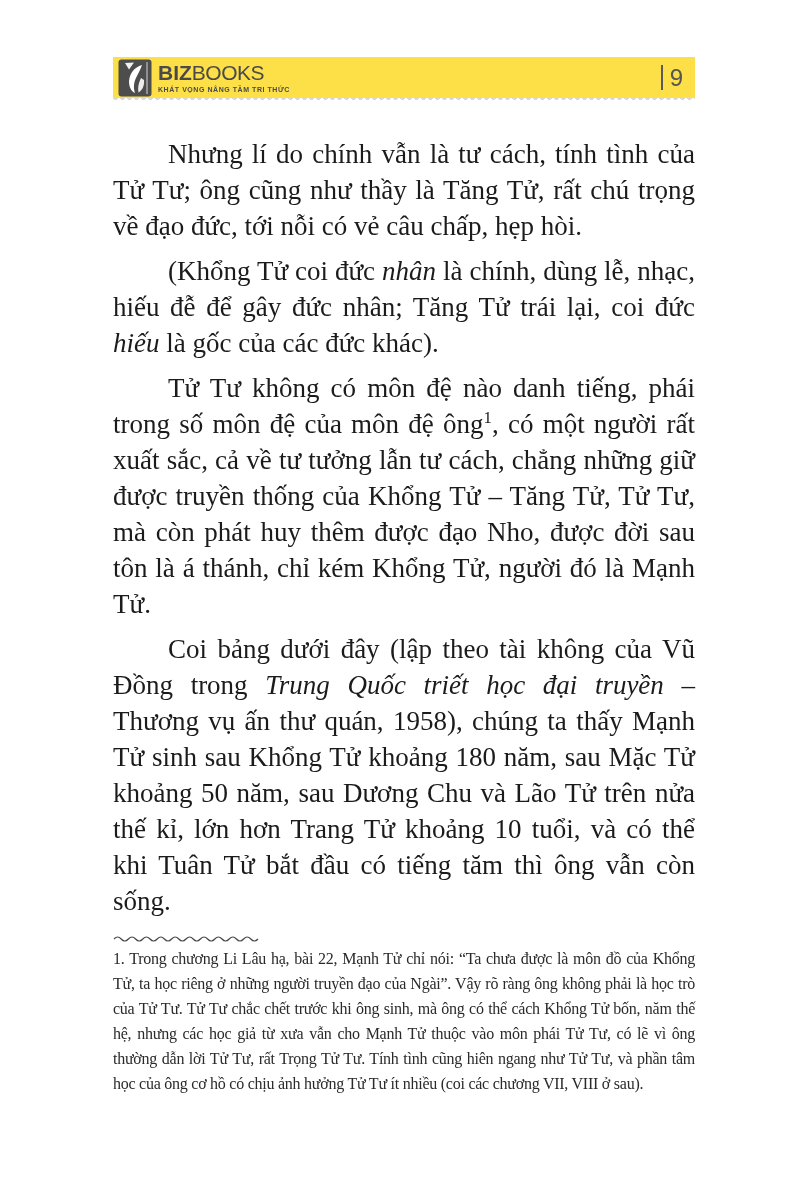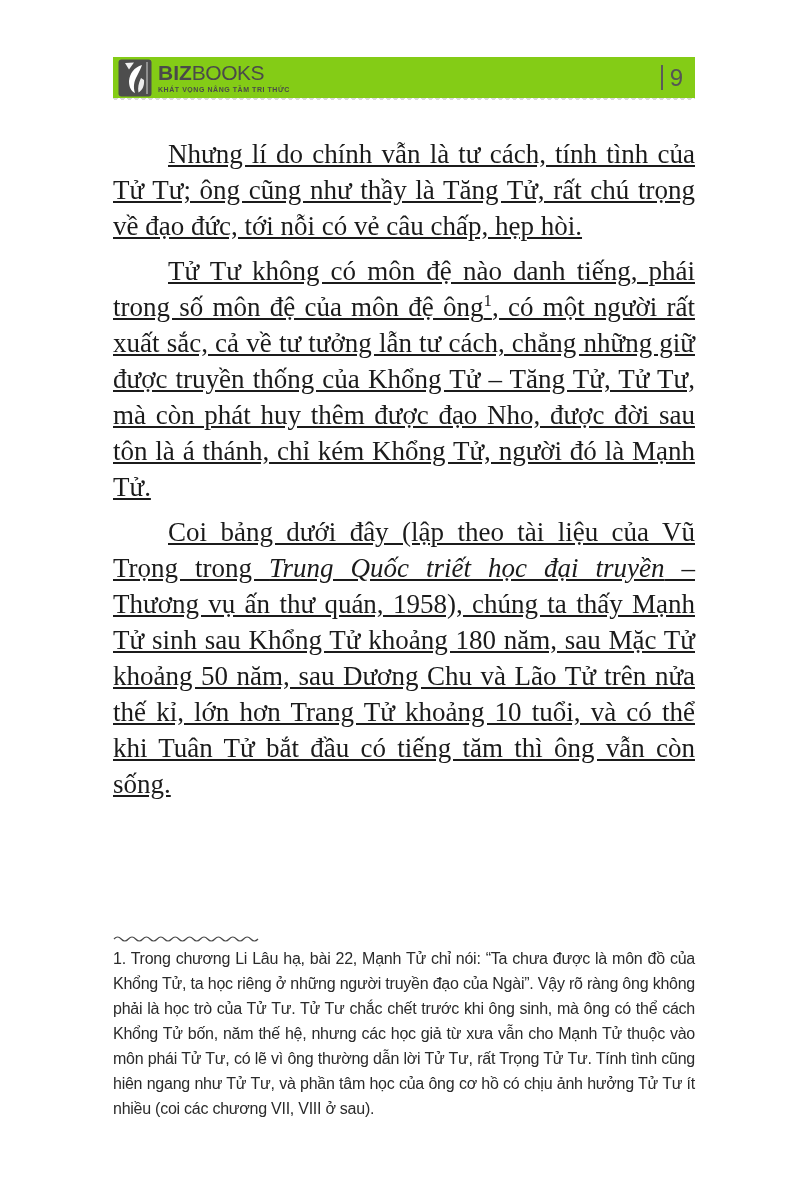--- a/index.html
+++ b/index.html
@@ -8,21 +8,21 @@
     width:806px;height:1185px;
     background:#ffffff;
     overflow:hidden;
     font-family:"Liberation Serif", serif;
   }
 
   
   .header-band{
     position:absolute;left:113px;top:57px;
     width:582px;height:41px;
-    background:#84cc16;
+    background:#fde047;
     display:flex;align-items:center;justify-content:space-between;
     box-sizing:border-box;
     padding:0 12px 0 5px;
   }
   .header-band::after{ 
     content:"";position:absolute;left:0;right:0;bottom:-4px;height:4px;
     background-image:radial-gradient(circle at 2.5px 0px, #d9d9d9 2.1px, rgba(0,0,0,0) 2.3px);
     background-size:7px 4px;background-repeat:repeat-x;
   }
   .logo{display:flex;align-items:center;gap:6px;}
@@ -45,31 +45,31 @@
     font-family:"Liberation Sans", sans-serif;
     font-size:24px;color:#555555;line-height:1;
   }
 
   
   .body-text{
     position:absolute;left:113px;top:136px;width:582px;
     font-size:27px;line-height:36px;color:#1b1b1b;
     text-align:justify;
   }
-  .body-text p.para{margin:0 0 9px 0;text-indent:55px;text-decoration:underline;}
+  .body-text p.para{margin:0 0 9px 0;text-indent:55px;}
   .body-text em{font-style:italic;}
   .body-text sup{font-size:0.62em;line-height:0;vertical-align:super;}
 
   
   .footnote-block{
     position:absolute;left:113px;top:934px;width:582px;
   }
   .wavy-rule{display:block;margin:0 0 3px 0;}
   .footnote-text p.para{
-    font-family:Liberation Sans, sans-serif;
+    font-family:Liberation Serif, serif;
     font-size:16px;line-height:25px;color:#2a2a2a;
     letter-spacing:-0.25px;
     text-align:justify;margin:0;text-indent:0;
   }
 </style>
 </head>
 <body>
 
 <div class="page">
 
@@ -88,22 +88,23 @@
       </div>
     </div>
     <div class="page-num">
       <span class="bar"></span>
       <span class="num">9</span>
     </div>
   </div>
 
   <div class="body-text">
       <p class="para"><span>Nhưng lí do chính vẫn là tư cách, tính tình của Tử Tư; ông cũng như thầy là Tăng Tử, rất chú trọng về đạo đức, tới nỗi có vẻ câu chấp, hẹp hòi.</span></p>
+      <p class="para"><span>(Khổng Tử coi đức </span><em>nhân</em><span> là chính, dùng lễ, nhạc, hiếu đễ để gây đức nhân; Tăng Tử trái lại, coi đức </span><em>hiếu</em><span> là gốc của các đức khác).</span></p>
       <p class="para"><span>Tử Tư không có môn đệ nào danh tiếng, phái trong số môn đệ của môn đệ ông</span><sup>1</sup><span>, có một người rất xuất sắc, cả về tư tưởng lẫn tư cách, chẳng những giữ được truyền thống của Khổng Tử – Tăng Tử, Tử Tư, mà còn phát huy thêm được đạo Nho, được đời sau tôn là á thánh, chỉ kém Khổng Tử, người đó là Mạnh Tử.</span></p>
-      <p class="para"><span>Coi bảng dưới đây (lập theo tài liệu của Vũ Trọng trong </span><em>Trung Quốc triết học đại truyền</em><span> – Thương vụ ấn thư quán, 1958), chúng ta thấy Mạnh Tử sinh sau Khổng Tử khoảng 180 năm, sau Mặc Tử khoảng 50 năm, sau Dương Chu và Lão Tử trên nửa thế kỉ, lớn hơn Trang Tử khoảng 10 tuổi, và có thể khi Tuân Tử bắt đầu có tiếng tăm thì ông vẫn còn sống.</span></p>
+      <p class="para"><span>Coi bảng dưới đây (lập theo tài không của Vũ Đồng trong </span><em>Trung Quốc triết học đại truyền</em><span> – Thương vụ ấn thư quán, 1958), chúng ta thấy Mạnh Tử sinh sau Khổng Tử khoảng 180 năm, sau Mặc Tử khoảng 50 năm, sau Dương Chu và Lão Tử trên nửa thế kỉ, lớn hơn Trang Tử khoảng 10 tuổi, và có thể khi Tuân Tử bắt đầu có tiếng tăm thì ông vẫn còn sống.</span></p>
     </div>
 
   <div class="footnote-block">
     <svg class="wavy-rule" width="147" height="9" viewBox="0 0 147 9" xmlns="http://www.w3.org/2000/svg">
       <path d="M1 5 Q4.6 1 8.2 5 T15.4 5 T22.6 5 T29.8 5 T37 5 T44.2 5 T51.4 5 T58.6 5 T65.8 5 T73 5 T80.2 5 T87.4 5 T94.6 5 T101.8 5 T109 5 T116.2 5 T123.4 5 T130.6 5 T137.8 5 T145 5" fill="none" stroke="#4a4a4a" stroke-width="1.2"></path>
     </svg>
     <div class="footnote-text">
         <p class="para"><span>1. Trong chương Li Lâu hạ, bài 22, Mạnh Tử chỉ nói: “Ta chưa được là môn đồ của Khổng Tử, ta học riêng ở những người truyền đạo của Ngài”. Vậy rõ ràng ông không phải là học trò của Tử Tư. Tử Tư chắc chết trước khi ông sinh, mà ông có thể cách Khổng Tử bốn, năm thế hệ, nhưng các học giả từ xưa vẫn cho Mạnh Tử thuộc vào môn phái Tử Tư, có lẽ vì ông thường dẫn lời Tử Tư, rất Trọng Tử Tư. Tính tình cũng hiên ngang như Tử Tư, và phần tâm học của ông cơ hồ có chịu ảnh hưởng Tử Tư ít nhiều (coi các chương VII, VIII ở sau).</span></p>
       </div>
   </div>

